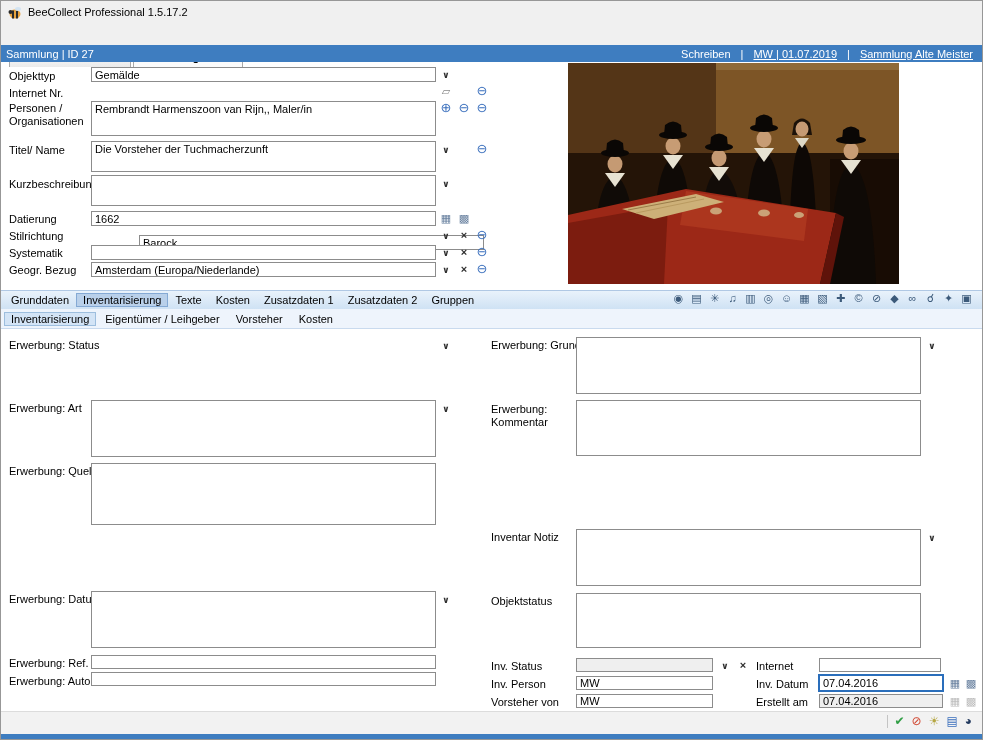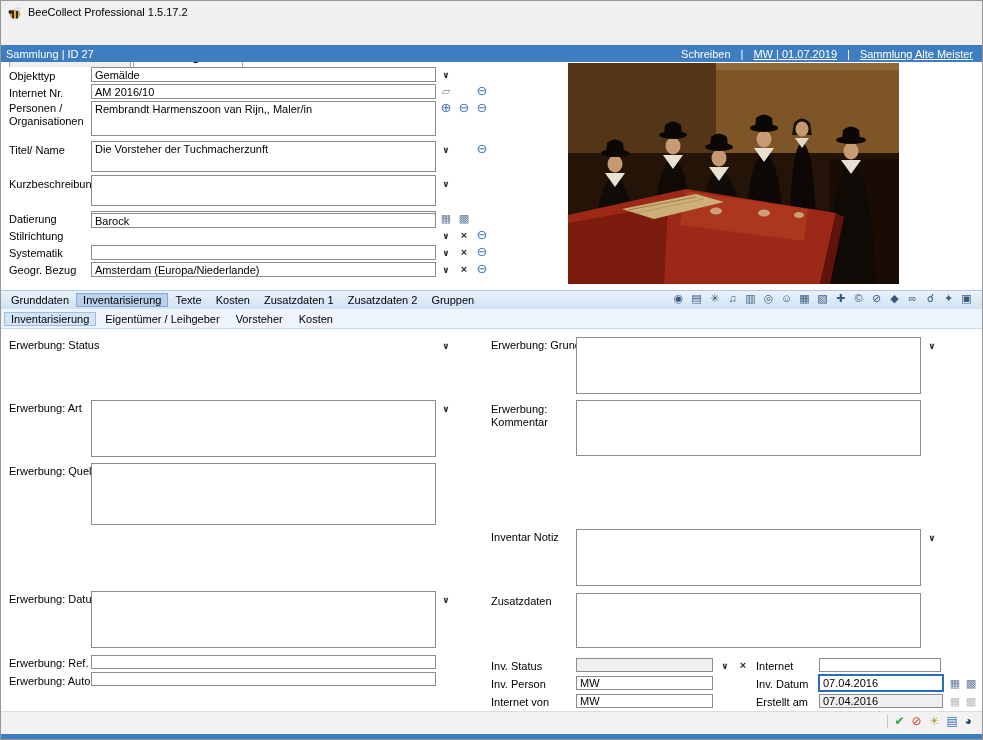--- a/index.html
+++ b/index.html
@@ -114,21 +114,20 @@
       <span>|</span>
       <span class="hlink">Sammlung Alte Meister</span>
     </span>
   </div>
 
   <span class="lbl" style="left:8px; top:69px;">Objekttyp</span>
   <input class="inp lc" style="top: 66px;" value="Gemälde">
   <span class="fi chev i1" style="top:67px;">∨</span>
 
   <span class="lbl" style="left:8px; top:86px;">Internet Nr.</span>
-  <input class="inp lc" style="top: 83px;" value="AM 2016/10">
   <span class="fi tag i1" style="top:83px;">▱</span>
   <span class="fi i3" style="top:83px;">⊖</span>
 
   <span class="lbl" style="left:8px; top:101px; width:80px;">Personen / Organisationen</span>
   <textarea class="ta lc" style="top: 100px; height: 35px;">Rembrandt Harmenszoon van Rijn,, Maler/in</textarea>
   <span class="fi i1" style="top:100px;">⊕</span>
   <span class="fi i2" style="top:100px;">⊖</span>
   <span class="fi i3" style="top:100px;">⊖</span>
 
   <span class="lbl" style="left:8px; top:143px;">Titel/ Name</span>
@@ -139,21 +138,21 @@
   <span class="lbl" style="left:8px; top:177px;">Kurzbeschreibung</span>
   <textarea class="ta lc" style="top: 174px; height: 31px;"></textarea>
   <span class="fi chev i1" style="top:176px;">∨</span>
 
   <span class="lbl" style="left:8px; top:212px;">Datierung</span>
   <input class="inp lc" style="top: 210px;" value="1662">
   <span class="fi cal i1" style="top:210px;">▦</span>
   <span class="fi cal i2" style="top:210px;">▩</span>
 
   <span class="lbl" style="left:8px; top:229px;">Stilrichtung</span>
-  <input class="inp lc" style="top: 212px;" value="Barock">
+  <input class="inp lc" style="top: 234px; margin-left: 48px;" value="Barock">
   <span class="fi chev i1" style="top:228px;">∨</span>
   <span class="fi clear i2" style="top:227px;">×</span>
   <span class="fi i3" style="top:227px;">⊖</span>
 
   <span class="lbl" style="left:8px; top:246px;">Systematik</span>
   <input class="inp lc" style="top: 244px;" value="">
   <span class="fi chev i1" style="top:245px;">∨</span>
   <span class="fi clear i2" style="top:244px;">×</span>
   <span class="fi i3" style="top:244px;">⊖</span>
 
@@ -275,38 +274,38 @@
   <textarea class="ta rc" style="top: 336px; height: 57px;"></textarea>
   <span class="fi chev i4" style="top:338px;">∨</span>
 
   <span class="lbl" style="left:490px; top:402px; width:70px;">Erwerbung: Kommentar</span>
   <textarea class="ta rc" style="top: 399px; height: 56px;"></textarea>
 
   <span class="lbl" style="left:490px; top:530px;">Inventar Notiz</span>
   <textarea class="ta rc" style="top: 528px; height: 57px;"></textarea>
   <span class="fi chev i4" style="top:530px;">∨</span>
 
-  <span class="lbl" style="left:490px; top:594px;">Zusatzdaten</span>
+  <span class="lbl" style="left:490px; top:594px;">Objektstatus</span>
   <textarea class="ta rc" style="top: 592px; height: 55px;"></textarea>
 
   <span class="lbl" style="left:490px; top:659px;">Inv. Status</span>
   <input class="inp gray" style="left: 575px; top: 657px; width: 137px; height: 14px;" value="">
   <span class="fi chev" style="left:716px; top:658px;">∨</span>
   <span class="fi clear" style="left:734px; top:657px;">×</span>
   <span class="lbl" style="left:755px; top:659px;">Internet</span>
   <input class="inp" style="left: 818px; top: 657px; width: 122px; height: 14px;" value="">
 
   <span class="lbl" style="left:490px; top:677px;">Inv. Person</span>
   <input class="inp" style="left: 575px; top: 675px; width: 137px; height: 14px;" value="MW">
   <span class="lbl" style="left:755px; top:677px;">Inv. Datum</span>
   <input class="inp hl" style="left: 817px; top: 673px; width: 126px;" value="07.04.2016">
   <span class="fi cal" style="left:946px; top:675px;">▦</span>
   <span class="fi cal" style="left:962px; top:675px;">▩</span>
 
-  <span class="lbl" style="left:490px; top:695px;">Internet von</span>
+  <span class="lbl" style="left:490px; top:695px;">Vorsteher von</span>
   <input class="inp" style="left: 575px; top: 693px; width: 137px; height: 14px;" value="MW">
   <span class="lbl" style="left:755px; top:695px;">Erstellt am</span>
   <input class="inp gray" style="left: 818px; top: 693px; width: 124px; height: 14px;" value="07.04.2016">
   <span class="fi cal dim" style="left:946px; top:693px;">▦</span>
   <span class="fi cal dim" style="left:962px; top:693px;">▩</span>
 
   <div class="statusbar"></div>
   <div class="sbicons">
     <span class="sbdiv"></span>
     <span class="sbi" style="color: rgb(47, 158, 68);">✔</span>

